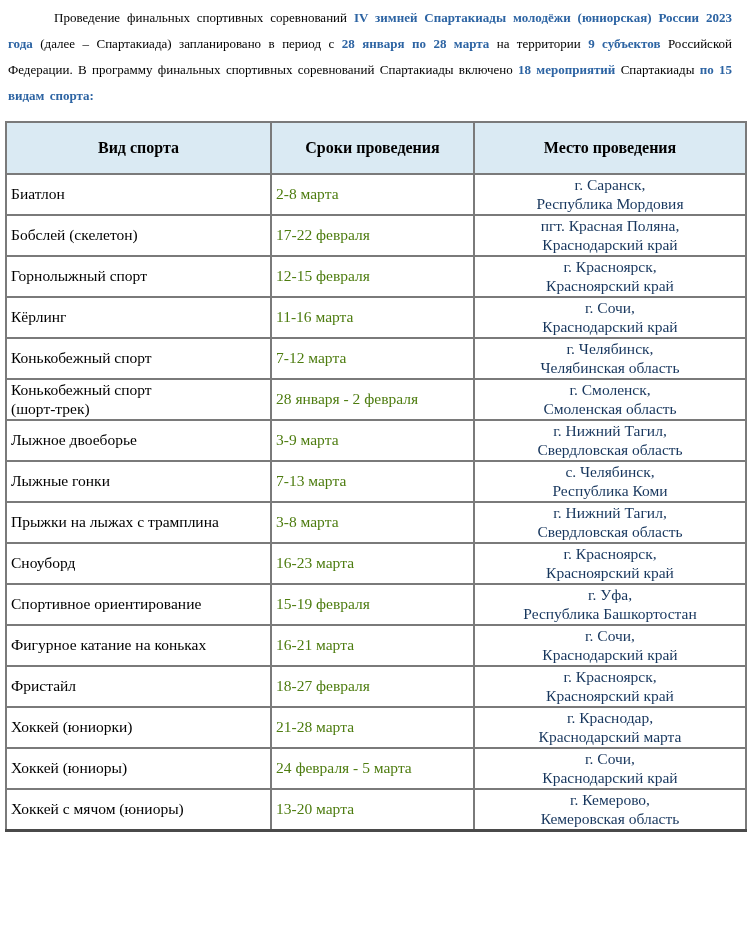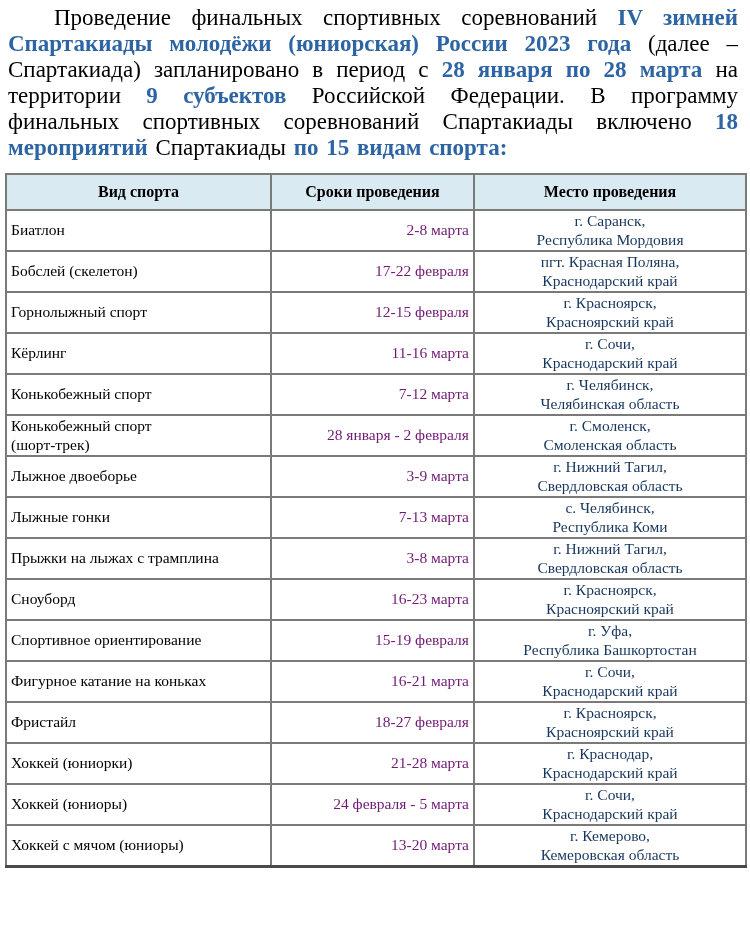--- a/index.html
+++ b/index.html
@@ -14,22 +14,22 @@
     font-family: "Liberation Serif", "DejaVu Serif", serif;
     color: #000000;
   }
   .page {
     width: 750px;
     height: 933px;
     box-sizing: border-box;
     padding: 3px 5px 0 5px;
   }
   .intro {
-    margin: 2px 7px 12px 3px;
-    font-size: 23px;
+    margin: 2px 13px 12px 3px;
+    font-size: 13px;
     line-height: 26px;
     text-align: justify;
     text-indent: 46px;
     word-spacing: 2px;
   }
   .intro .accent {
     color: var(--accent, #2d64a3);
     font-weight: 700;
   }
   table.schedule {
@@ -39,21 +39,21 @@
     border: 2px solid var(--border-dark, #4a4a4a);
     border-bottom-width: 3px;
   }
   table.schedule th,
   table.schedule td {
     border: 2px solid var(--border, #7a7a7a);
     box-sizing: border-box;
     overflow: hidden;
   }
   table.schedule th {
-    height: 36px;
+    height: 52px;
     background: var(--header-bg, #daeaf3);
     font-size: 16px;
     font-weight: 700;
     text-align: center;
     vertical-align: middle;
     padding: 0 14px;
     color: #000000;
   }
   table.schedule td {
     height: 40px;
@@ -62,22 +62,22 @@
     vertical-align: middle;
     padding: 1px 4px;
   }
   td.cell-sport {
     text-align: left;
     padding-left: 7px;
     white-space: pre-line;
     color: #000000;
   }
   td.cell-dates {
-    text-align: right;
-    color: #701a75;
+    text-align: left;
+    color: #4d7c0f;
   }
   td.cell-location {
     text-align: center;
     color: var(--location-text, #17365d);
     white-space: pre-line;
     margin-left: 28px;
   }
 </style>
 </head>
 <body>
@@ -176,21 +176,21 @@
         <tr>
           <td class="cell-sport">Фристайл</td>
           <td class="cell-dates">18-27 февраля</td>
           <td class="cell-location">г. Красноярск,
 Красноярский край</td>
         </tr>
         <tr>
           <td class="cell-sport">Хоккей (юниорки)</td>
           <td class="cell-dates">21-28 марта</td>
           <td class="cell-location">г. Краснодар,
-Краснодарский край</td>
+Краснодарский марта</td>
         </tr>
         <tr>
           <td class="cell-sport">Хоккей (юниоры)</td>
           <td class="cell-dates">24 февраля - 5 марта</td>
           <td class="cell-location">г. Сочи,
 Краснодарский край</td>
         </tr>
         <tr>
           <td class="cell-sport">Хоккей с мячом (юниоры)</td>
           <td class="cell-dates">13-20 марта</td>

